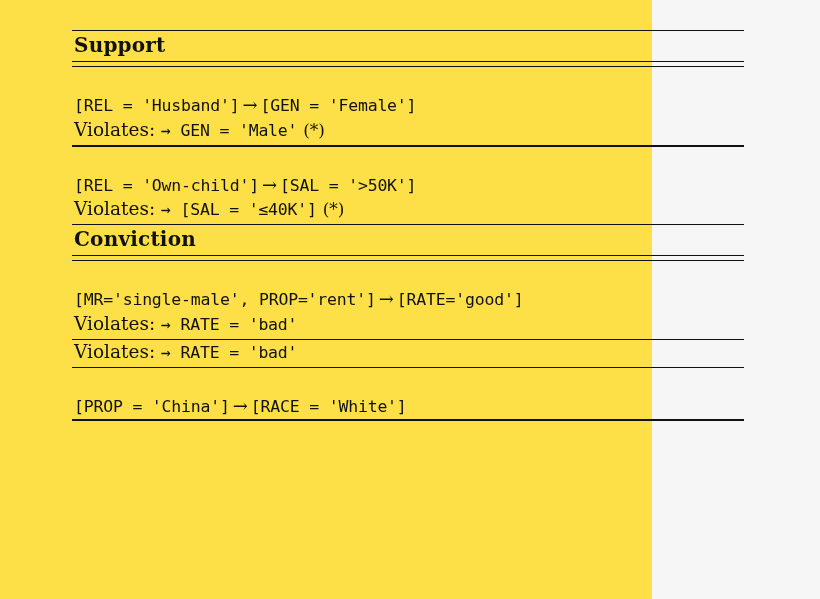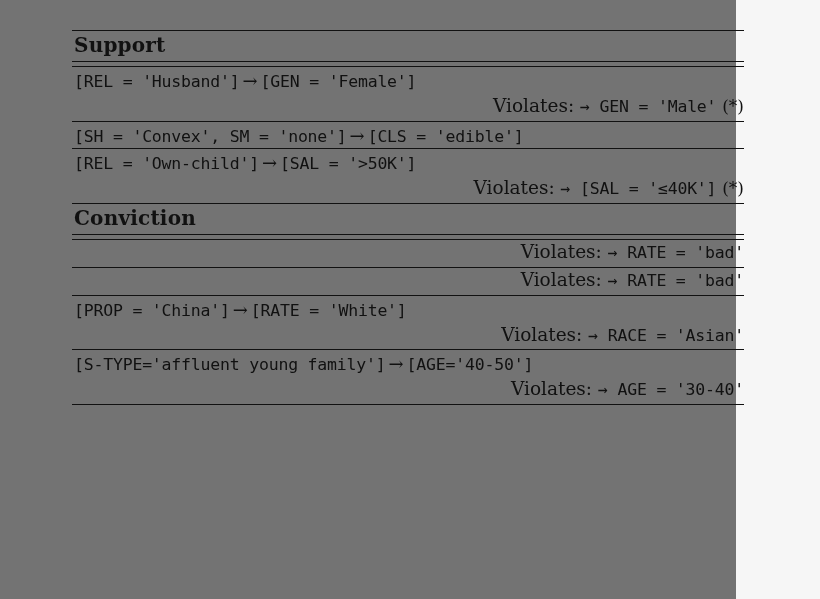--- a/index.html
+++ b/index.html
@@ -4,24 +4,24 @@
 <style>
   html, body {
     margin: 0;
     padding: 0;
     width: 820px;
     height: 599px;
     background: #f6f6f6;
     font-family: "DejaVu Serif", serif;
   }
   .page {
-    width: 736px;
+    width: 652px;
     height: 599px;
     position: relative;
-    background: #737373;
+    background: #fde047;
     box-sizing: border-box;
   }
   .table-wrap {
     position: absolute;
     left: 72px;
     top: 30px;
     width: 672px;
   }
   .sect-head {
     font-family: "DejaVu Serif", serif;
@@ -30,28 +30,28 @@
     color: #111;
     padding: 2px 0 4px 2px;
     letter-spacing: 0.2px;
   }
   .rule-line {
     font-size: 18.5px;
     color: #111;
     padding: 3px 0 2px 2px;
     white-space: nowrap;
     line-height: 1.18;
+    margin-top: 24px;
   }
   .viol-line {
     font-size: 18.5px;
     color: #111;
     padding: 1px 0 4px 2px;
     white-space: nowrap;
     line-height: 1.18;
-    text-align: right;
   }
   
   .tt {
     font-family: "DejaVu Sans Mono", monospace;
     font-size: 16.5px;
     letter-spacing: -0.2px;
   }
   .rm {
     font-family: "DejaVu Serif", serif;
     font-size: 18.5px;
@@ -106,78 +106,63 @@
       </div>
       <div class="viol-line">
         <span class="rm">Violates:</span>
         <span class="tt">→ GEN = 'Male'</span>
         <span class="star">(*)</span>
       </div>
     </div>
     <div class="hr-thin"></div>
 
     <div class="block">
-      <div class="rule-line">
-        <span class="tt">[SH = 'Convex', SM = 'none']</span><span class="arrow">→</span><span class="tt">[CLS = 'edible']</span>
-      </div>
     </div>
     <div class="hr-thin"></div>
 
     <div class="block">
       <div class="rule-line">
         <span class="tt">[REL = 'Own-child']</span><span class="arrow">→</span><span class="tt">[SAL = '&gt;50K']</span>
       </div>
       <div class="viol-line">
         <span class="rm">Violates:</span>
         <span class="tt">→ [SAL = '≤40K']</span>
         <span class="star">(*)</span>
       </div>
     </div>
     <div class="hr-thin"></div>
 
     <div class="sect-head">Conviction</div>
     <div class="hr-double"></div>
 
     <div class="block">
+      <div class="rule-line">
+        <span class="tt">[MR='single-male', PROP='rent']</span><span class="arrow">→</span><span class="tt">[RATE='good']</span>
+      </div>
       <div class="viol-line">
         <span class="rm">Violates:</span>
         <span class="tt">→ RATE = 'bad'</span>
         <span class="star"></span>
       </div>
     </div>
     <div class="hr-thin"></div>
 
     <div class="block">
       <div class="viol-line">
         <span class="rm">Violates:</span>
         <span class="tt">→ RATE = 'bad'</span>
         <span class="star"></span>
       </div>
     </div>
     <div class="hr-thin"></div>
 
     <div class="block">
       <div class="rule-line">
-        <span class="tt">[PROP = 'China']</span><span class="arrow">→</span><span class="tt">[RATE = 'White']</span>
-      </div>
-      <div class="viol-line">
-        <span class="rm">Violates:</span>
-        <span class="tt">→ RACE = 'Asian'</span>
-        <span class="star"></span>
+        <span class="tt">[PROP = 'China']</span><span class="arrow">→</span><span class="tt">[RACE = 'White']</span>
       </div>
     </div>
     <div class="hr-thin"></div>
 
-    <div class="block">
-      <div class="rule-line">
-        <span class="tt">[S-TYPE='affluent young family']</span><span class="arrow">→</span><span class="tt">[AGE='40-50']</span>
-      </div>
-      <div class="viol-line">
-        <span class="rm">Violates:</span>
-        <span class="tt">→ AGE = '30-40'</span>
-        <span class="star"></span>
-      </div>
-    </div>
 
     <div class="hr-thick"></div>
 
   </div>
 </div>
 
 </body></html>

